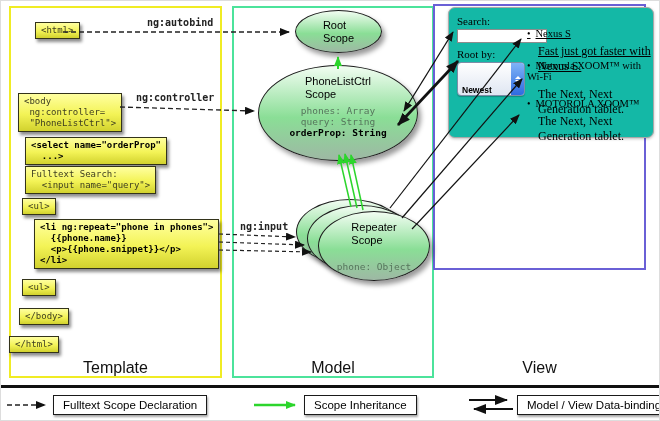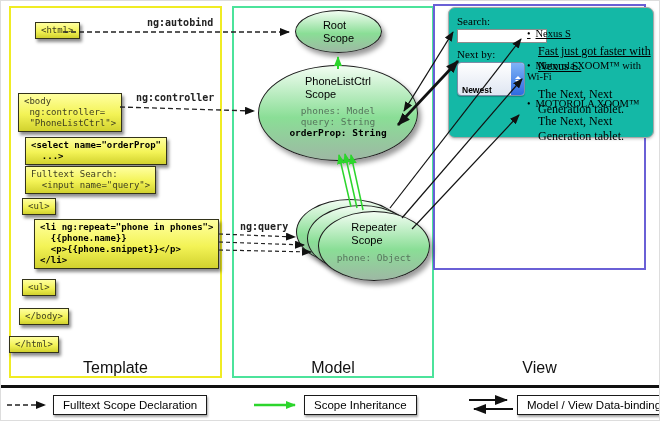--- a/index.html
+++ b/index.html
@@ -83,53 +83,53 @@
   <div class="cbox bold" style="left:33px;top:218px;">&lt;li ng:repeat="phone in phones"&gt;
   {{phone.name}}
   &lt;p&gt;{{phone.snippet}}&lt;/p&gt;
 &lt;/li&gt;</div>
   <div class="cbox" style="left:21px;top:278px;">&lt;ul&gt;</div>
   <div class="cbox" style="left:18px;top:307px;">&lt;/body&gt;</div>
   <div class="cbox" style="left:8px;top:335px;">&lt;/html&gt;</div>
 
   <div class="nglabel" style="left:146px;top:16px;">ng:autobind</div>
   <div class="nglabel" style="left:135px;top:91px;">ng:controller</div>
-  <div class="nglabel" style="left:239px;top:220px;">ng:query</div>
+  <div class="nglabel" style="left:239px;top:220px;">ng:input</div>
 
   <div class="ellipse" style="left:294px;top:9px;width:87px;height:43px;">
     <div class="ecenter" style="justify-content:center;">
       <div class="etitle">Root
 Scope</div>
     </div>
   </div>
 
   <div class="ellipse" style="left:257px;top:64px;width:160px;height:96px;">
     <div class="ecenter" style="padding-top:9px;">
       <div class="etitle">PhoneListCtrl
 Scope</div>
-      <div class="eprops" style="margin-top:4px;">phones: Model
+      <div class="eprops" style="margin-top:4px;">phones: Array
 query: String</div>
       <div class="eprops-bold">orderProp: String</div>
     </div>
   </div>
 
   <div class="ellipse" style="left:295px;top:198px;width:108px;height:66px;"></div>
   <div class="ellipse" style="left:306px;top:204px;width:108px;height:67px;"></div>
   <div class="ellipse" style="left:317px;top:210px;width:112px;height:70px;">
     <div class="ecenter" style="padding-top:9px;">
       <div class="etitle">Repeater
 Scope</div>
-      <div class="eprops" style="margin-top:5px;">phone: Object</div>
+      <div class="eprops" style="margin-top:14px;">phone: Object</div>
     </div>
   </div>
 
   <div id="view-panel">
     <div class="vlabel" style="left:8px;top:7px;">Search:</div>
     <input id="search-input" type="text" value="" style="">
-    <div class="vlabel" style="left:8px;top:40px;">Next by:</div>
+    <div class="vlabel" style="left:8px;top:40px;">Root by:</div>
     <div id="sort-select">
       <span class="sel-text">Newest</span>
       <span class="stepper">
         <span class="tri-up"></span>
           <span class="tri-down"></span>
       </span>
     </div>
 
     <div class="vitem" style="top:20px;text-decoration:underline;">
       <div class="vtitle"><span class="bullet">•</span><span>Nexus S</span></div>

